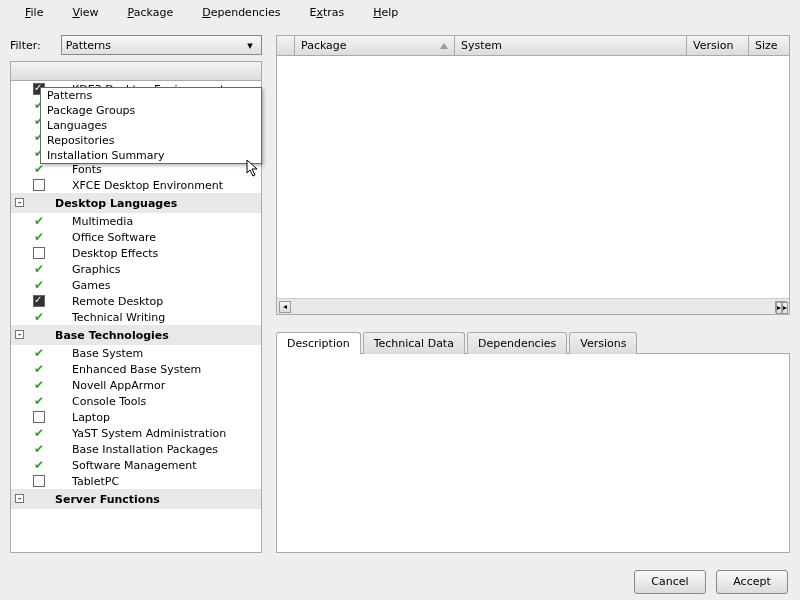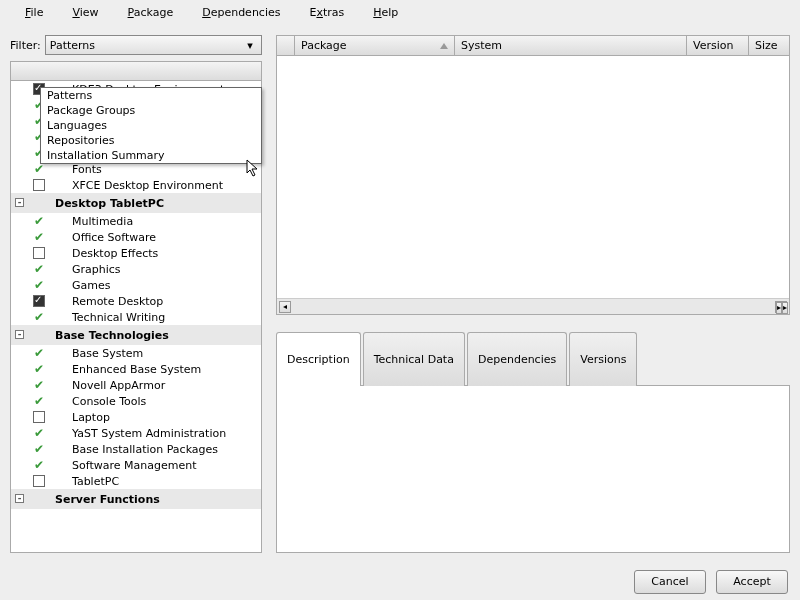--- a/index.html
+++ b/index.html
@@ -5,21 +5,21 @@
 * { box-sizing: border-box; margin: 0; padding: 0; font-family: "DejaVu Sans", Arial, sans-serif; font-size: 11px; }
 html, body { width: 800px; height: 600px; background: #eeeeee; overflow: hidden; }
 
 .menubar { display: flex; gap: 14px; padding: 6px 10px; background: #eeeeee; }
 .menubar span { cursor: default; margin-left: 15px; }
 .menubar span u { text-decoration: underline; }
 
 .content { position: relative; padding: 10px; display: flex; gap: 14px; height: 538px; }
 
 .left { width: 252px; display: flex; flex-direction: column; }
-.filter-row { display: flex; align-items: center; gap: 4px; margin-bottom: 6px; }
+.filter-row { display: flex; align-items: center; gap: 20px; margin-bottom: 6px; }
 .filter-label { }
 .combo { flex: 1; height: 20px; border: 1px solid #888; background: linear-gradient(#f8f8f8,#e0e0e0); display: flex; align-items: center; padding: 0 4px; position: relative; }
 .combo .arrow { margin-left: auto; width: 14px; text-align: center; }
 
 .tree-header { height: 20px; border: 1px solid #aaa; background: linear-gradient(#f4f4f4,#dcdcdc); margin-bottom: 0; }
 .tree { flex: 1; border: 1px solid #aaa; border-top: none; background: #fff; overflow-y: auto; overflow-x: hidden; }
 .tree-row { display: flex; align-items: center; height: 16px; padding-left: 4px; gap: 6px; }
 .tree-row.group { background: #e8e8e8; font-weight: bold; font-size: 13px; height: 20px; padding-left: 44px; }
 .exp { width: 9px; height: 9px; border: 1px solid #777; font-size: 9px; line-height: 7px; text-align: center; background: #fff; color: #555; }
 .exp-spacer { width: 11px; }
@@ -33,21 +33,21 @@
 .right { flex: 1; display: flex; flex-direction: column; }
 .table-wrap { height: 280px; border: 1px solid #aaa; background: #fff; display: flex; flex-direction: column; }
 .table-head { display: flex; background: linear-gradient(#f4f4f4,#dcdcdc); border-bottom: 1px solid #aaa; height: 20px; }
 .th { border-right: 1px solid #aaa; padding: 2px 6px; display: flex; align-items: center; }
 .th.sort::after { content: ""; margin-left: auto; width: 0; height: 0; border-left: 4px solid transparent; border-right: 4px solid transparent; border-bottom: 6px solid #999; }
 .table-body { flex: 1; }
 .hscroll { height: 16px; background: #e8e8e8; border-top: 1px solid #ccc; display: flex; align-items: center; justify-content: space-between; padding: 0 2px; }
 .hscroll span { width: 12px; height: 12px; border: 1px solid #999; background: linear-gradient(#f4f4f4,#dcdcdc); font-size: 8px; text-align: center; line-height: 10px; }
 
 .tabs { display: flex; margin-top: 16px; }
-.tab { padding: 20px 10px; border: 1px solid #aaa; border-bottom: none; background: linear-gradient(#f0f0f0,#dcdcdc); margin-right: 2px; border-radius: 3px 3px 0 0; position: relative; top: 1px; }
+.tab { padding: 4px 10px; border: 1px solid #aaa; border-bottom: none; background: linear-gradient(#f0f0f0,#dcdcdc); margin-right: 2px; border-radius: 3px 3px 0 0; position: relative; top: 1px; }
 .tab.active { background: #fff; z-index: 2; }
 .tabpane { flex: 1; border: 1px solid #aaa; background: #fff; min-height: 150px; }
 
 .buttons { position: absolute; right: 12px; bottom: 6px; display: flex; gap: 10px; }
 .btn { width: 72px; height: 24px; border: 1px solid #888; background: linear-gradient(#f8f8f8,#dcdcdc); border-radius: 3px; text-align: center; line-height: 22px; }
 
 .dropdown { position: absolute; left: 40px; top: 62px; width: 222px; background: #fff; border: 1px solid #666; box-shadow: 2px 2px 3px rgba(0,0,0,0.25); z-index: 50; }
 .dropdown .opt { padding: 1px 6px; height: 15px; line-height: 13px; }
 .dropdown .opt.hi { background: #5a7fa8; color: #fff; }
 
@@ -129,21 +129,21 @@
         <div class="tree-row">
           <span class="exp-spacer"></span>
           <span class="status">
             <span class="check"></span>
           </span>
           <span style="width: 14px;"></span>
           <span class="tree-label">XFCE Desktop Environment</span>
         </div>
         <div class="tree-row group" style="position: relative;">
           <span class="exp" style="position: absolute; left: 4px; top: 5px;">-</span>
-          <span class="tree-label">Desktop TabletPC</span>
+          <span class="tree-label">Desktop Languages</span>
         </div>
         <div class="tree-row">
           <span class="exp-spacer"></span>
           <span class="status">
             <span class="tick">✔</span>
           </span>
           <span style="width: 14px;"></span>
           <span class="tree-label">Multimedia</span>
         </div>
         <div class="tree-row">

